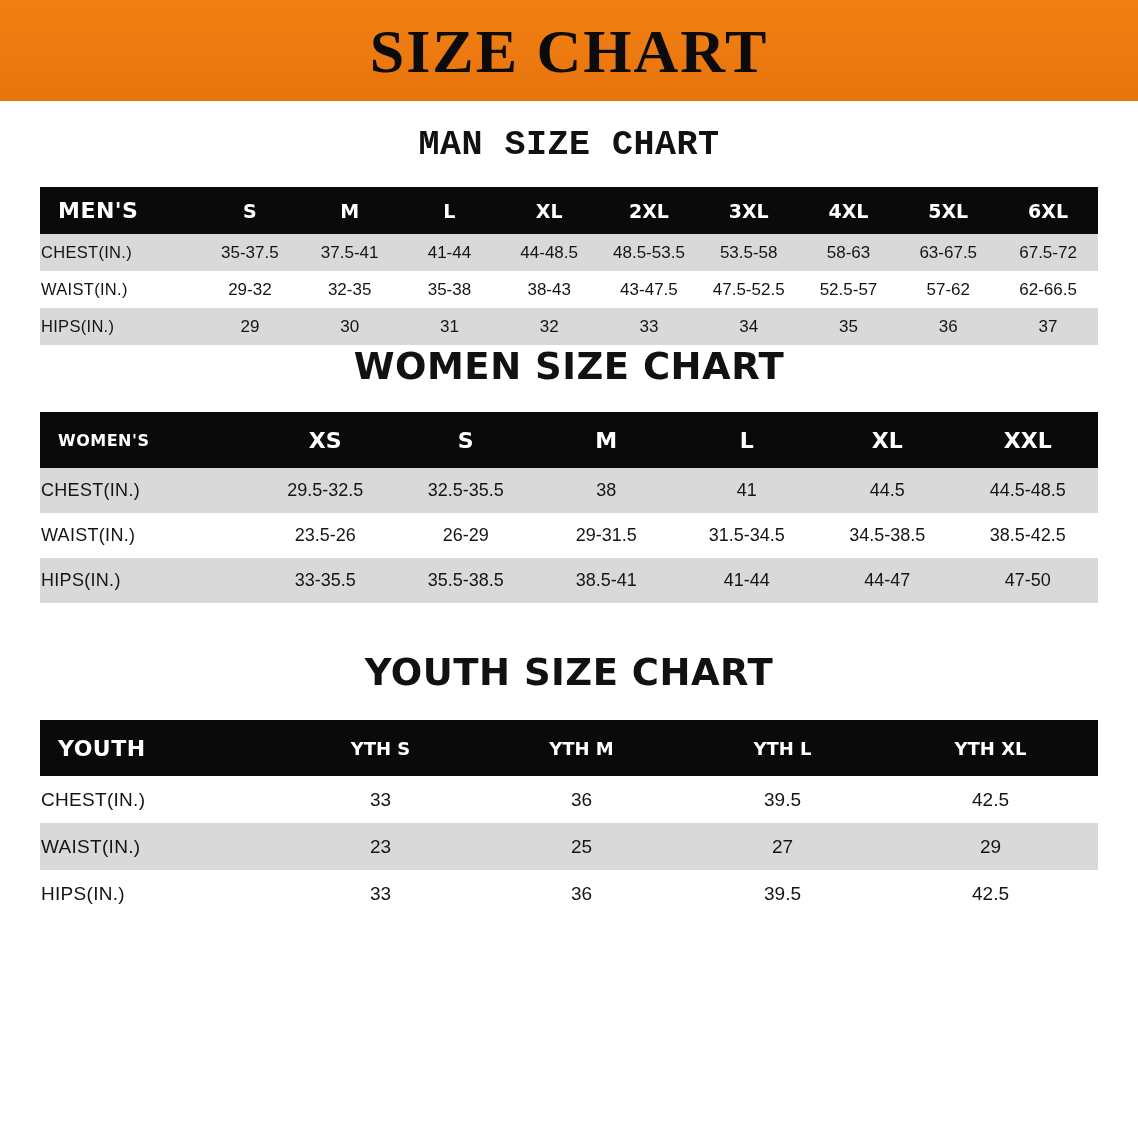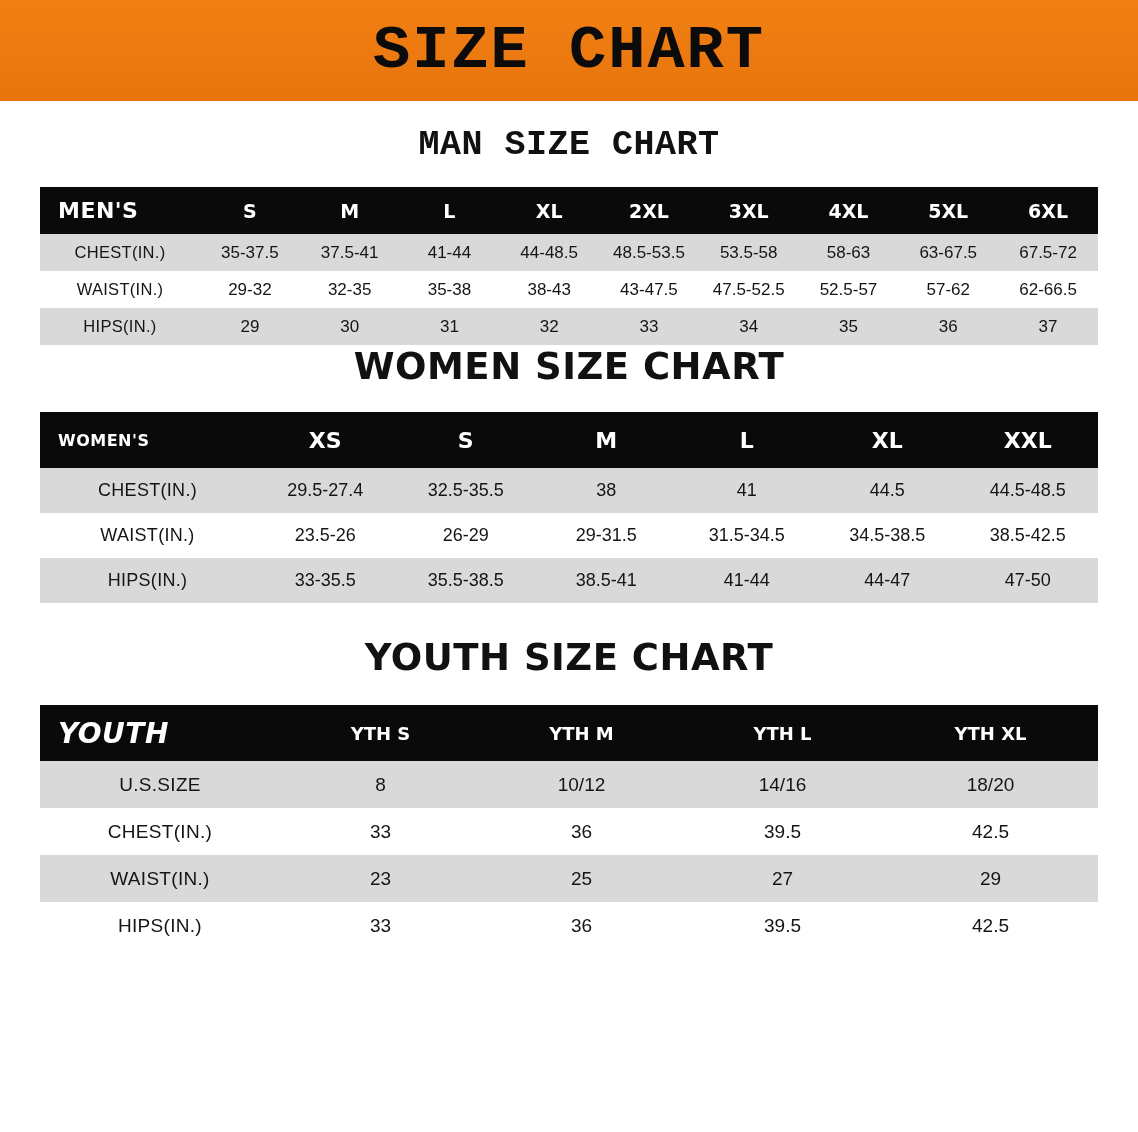--- a/index.html
+++ b/index.html
@@ -17,39 +17,39 @@
 
   
   .banner {
     height: 101px;
     background: linear-gradient(180deg, #f07f13 0%, #ec7a10 55%, #e8740c 100%);
     display: flex;
     align-items: center;
     justify-content: center;
   }
   .banner-title {
-    font-family: Liberation Mono, monospace;
+    font-family: Liberation Serif, serif;
     font-weight: bold;
     font-size: 62px;
     letter-spacing: 2px;
     color: #0b0b0b;
     line-height: 1;
     text-align: center;
   }
 
   
   .section-title {
     text-align: center;
     font-family: "DejaVu Sans", sans-serif;
     font-weight: bold;
     color: #111111;
   }
   .title-man   { font-size: 35px; margin-top: 24px; margin-bottom: 22px; letter-spacing: .5px; font-family: Liberation Mono, monospace;}
   .title-women { font-size: 37px; margin-bottom: 24px; letter-spacing: .5px;}
-  .title-youth { font-size: 37px; margin-top: 33px; margin-bottom: 26px; letter-spacing: .5px;}
+  .title-youth { font-size: 37px; margin-top: 48px; margin-bottom: 26px; letter-spacing: .5px;}
 
   
   .table-wrap { padding: 0 40px; }
   table {
     width: 100%;
     border-collapse: collapse;
     table-layout: fixed;
   }
   thead th {
     background: #0a0a0a;
@@ -63,40 +63,40 @@
     text-align: left;
     padding-left: 18px;
     letter-spacing: .5px;
   }
   tbody td {
     text-align: center;
     color: #151515;
     white-space: nowrap;
   }
   tbody td.rowlabel {
-    text-align: center;
+    text-align: left;
     letter-spacing: .3px;
   }
   tr.shade td { background: #d9d9d9; }
   tr.plain td { background: #ffffff; }
 
   
   .men thead th { height: 45px; font-size: 19px; }
   .men thead th.rowlabel { font-size: 22px; }
   .men tbody td { height: 35px; font-size: 17px; }
   .men tbody td.rowlabel { font-size: 16.5px; }
 
   
   .women thead th { height: 54px; font-size: 22px; }
   .women thead th.rowlabel { font-size: 16px; }
   .women tbody td { height: 43px; font-size: 18px; }
 
   
   .youth thead th { height: 54px; font-size: 18px; }
-  .youth thead th.rowlabel { font-size: 28px; font-style: italic; }
+  .youth thead th.rowlabel { font-size: 22px; }
   .youth tbody td { height: 45px; font-size: 19px; }
 
   
   .note {
     margin: 26px 38px 0 38px;
     color: #b02015;
     font-family: "DejaVu Sans", sans-serif;
     font-size: 25px;
     line-height: 1.32;
     text-align: center;
@@ -201,21 +201,21 @@
         <th>S</th>
         <th>M</th>
         <th>L</th>
         <th>XL</th>
         <th>XXL</th>
       </tr>
     </thead>
     <tbody>
       <tr class="shade">
         <td class="rowlabel">CHEST(IN.)</td>
-        <td>29.5-27.4</td>
+        <td>29.5-32.5</td>
         <td>32.5-35.5</td>
         <td>38</td>
         <td>41</td>
         <td>44.5</td>
         <td>44.5-48.5</td>
       </tr>
       <tr class="plain">
         <td class="rowlabel">WAIST(IN.)</td>
         <td>23.5-26</td>
         <td>26-29</td>
@@ -251,27 +251,20 @@
     <thead>
       <tr>
         <th class="rowlabel">YOUTH</th>
         <th>YTH S</th>
         <th>YTH M</th>
         <th>YTH L</th>
         <th>YTH XL</th>
       </tr>
     </thead>
     <tbody>
-      <tr class="shade">
-        <td class="rowlabel">U.S.SIZE</td>
-        <td>8</td>
-        <td>10/12</td>
-        <td>14/16</td>
-        <td>18/20</td>
-      </tr>
       <tr class="plain">
         <td class="rowlabel">CHEST(IN.)</td>
         <td>33</td>
         <td>36</td>
         <td>39.5</td>
         <td>42.5</td>
       </tr>
       <tr class="shade">
         <td class="rowlabel">WAIST(IN.)</td>
         <td>23</td>

